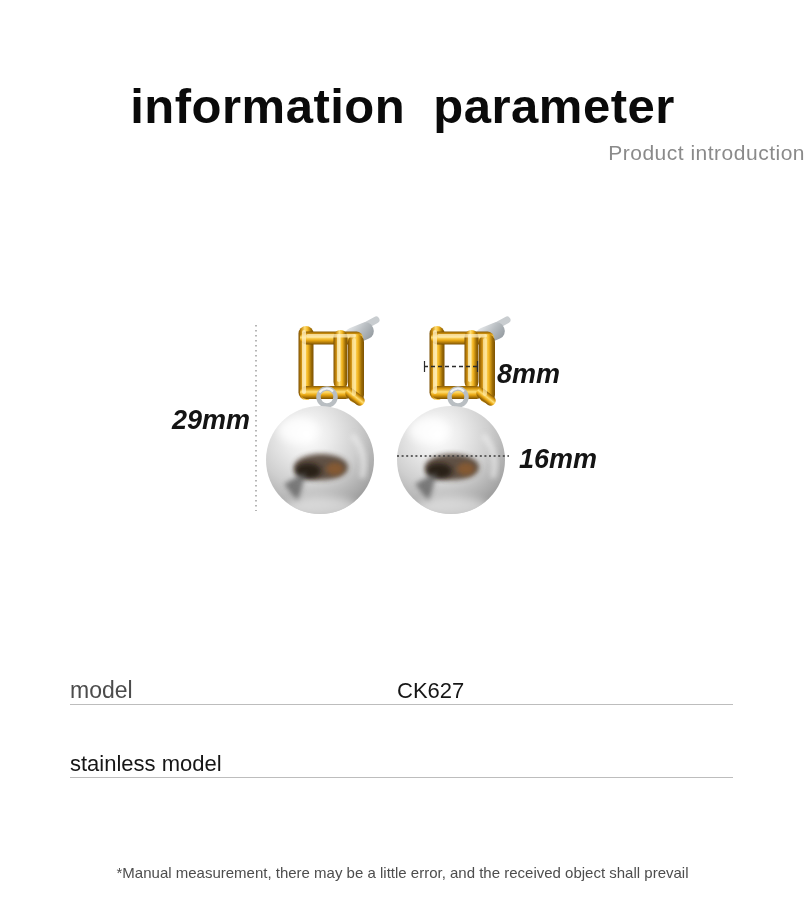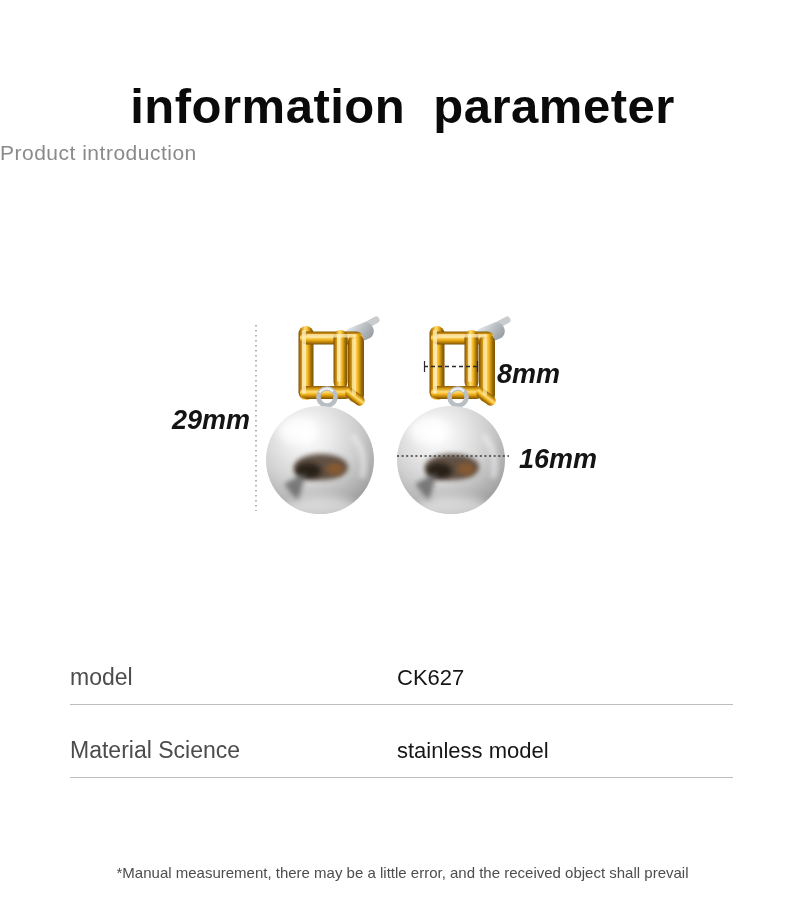--- a/index.html
+++ b/index.html
@@ -6,36 +6,36 @@
   #page{
     position:relative;width:805px;height:900px;background:#ffffff;overflow:hidden;
     font-family:"Liberation Sans", sans-serif;
     margin-top:20px;
   }
   .title{
     position:absolute;top:58px;left:0;width:100%;text-align:center;
     font-size:49px;font-weight:bold;color:#0a0a0a;letter-spacing:0.5px;word-spacing:14px;
   }
   .subtitle{
-    position:absolute;top:121px;left:0;width:100%;text-align:left;
+    position:absolute;top:121px;left:0;width:100%;text-align:right;
     font-size:21px;color:#8a8a8a;letter-spacing:0.5px;
   }
   .illustration{position:absolute;left:150px;top:280px;width:480px;height:260px;}
   .dim-label{
     position:absolute;font-size:27px;font-weight:bold;color:#141414;line-height:1;
     white-space:nowrap;
     font-style:italic;
   }
   .dim-29{left:120px;top:387px;width:130px;text-align:right;}
   .dim-8{left:497px;top:341px;}
   .dim-16{left:519px;top:426px;}
   .spec-table{position:absolute;left:70px;top:612px;width:663px;}
   .spec-row{
     box-sizing:border-box;height:73px;display:flex;align-items:flex-end;
-    padding-bottom:13px;border-bottom:1px solid #bdbdbd;
+    border-bottom:1px solid #bdbdbd;
   }
   .spec-label{width:327px;font-size:23px;color:#4c4c4c;}
   .spec-value{font-size:22px;font-weight:normal;color:#161616;}
   .footer-note{
     position:absolute;top:844px;left:0;width:100%;text-align:center;
     font-size:15px;color:#4d4d4d;
   }
 </style>
 </head>
 <body>
@@ -138,20 +138,19 @@
   <div class="dim-label dim-29">29mm</div>
   <div class="dim-label dim-8">8mm</div>
   <div class="dim-label dim-16">16mm</div>
 
   <div class="spec-table">
     <div class="spec-row">
       <div class="spec-label">model</div>
       <div class="spec-value">CK627</div>
     </div>
     <div class="spec-row">
-      <div class="spec-label">Material Science</div>
       <div class="spec-value">stainless model</div>
     </div>
   </div>
 
   <div class="footer-note">*Manual measurement, there may be a little error, and the received object shall prevail</div>
 
 </div>
 
 </body></html>

